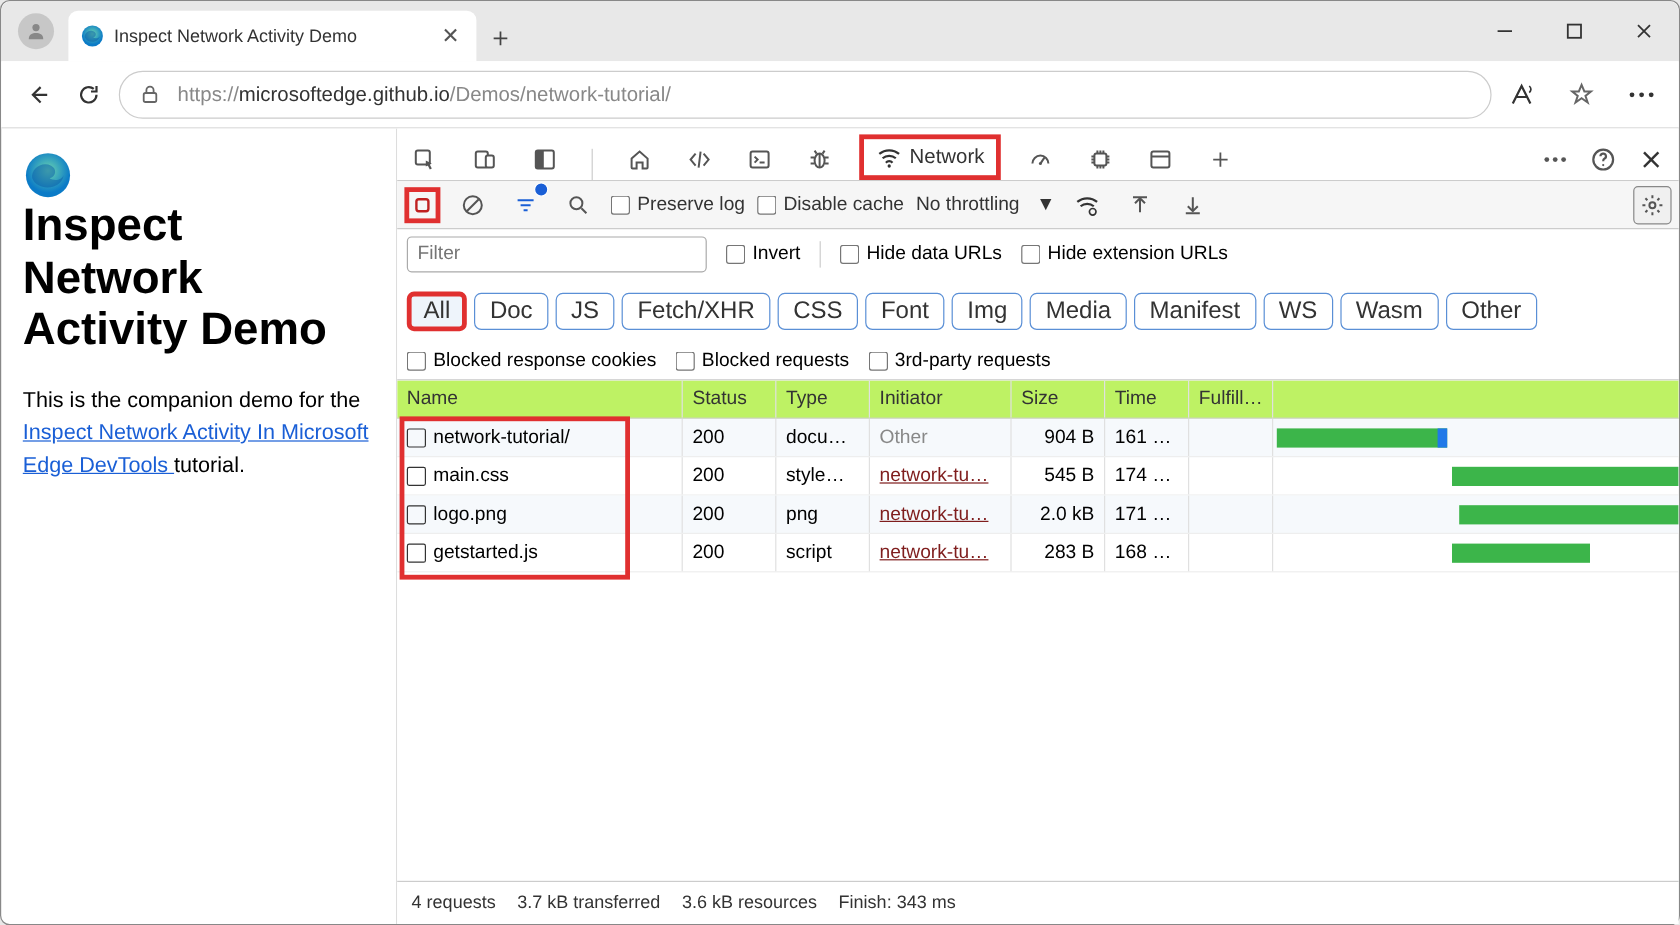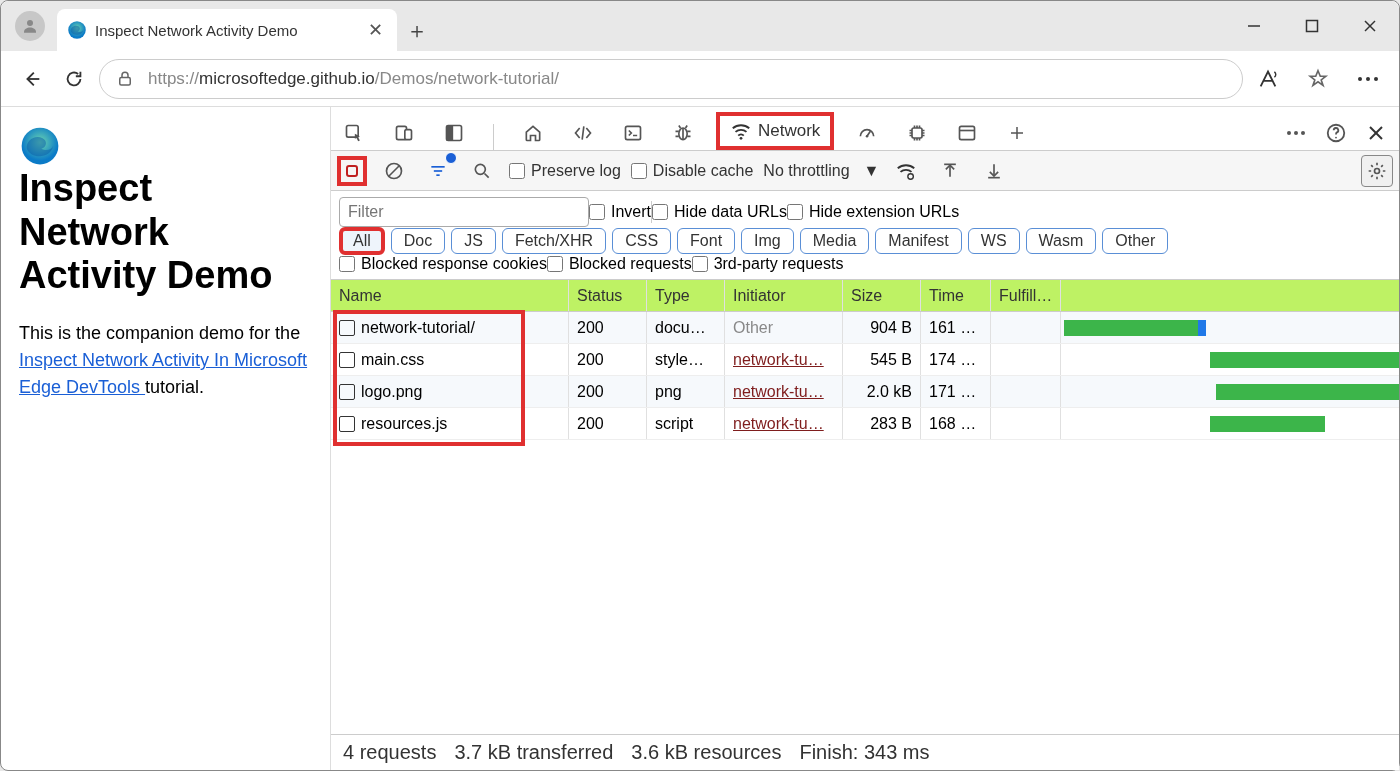--- a/index.html
+++ b/index.html
@@ -46,43 +46,43 @@
 
 .dt-toolbar { height:40px; background:#f6f6f6; border-bottom:1px solid #ccc; display:flex; align-items:center; padding:0 6px; gap:10px; font-size:16px; color:#333; }
 .rec-btn { width:30px; height:30px; border:4px solid #e03030; display:flex; align-items:center; justify-content:center; }
 .rec-dot { width:12px; height:12px; border:2px solid #c02020; border-radius:3px; }
 .filter-active { position:relative; color:#1a5fd6; }
 .filter-active::after { content:""; position:absolute; top:-2px; right:-2px; width:10px; height:10px; background:#1a5fd6; border-radius:50%; border:1px solid #fff;}
 .gear-box { width:32px; height:32px; border:1px solid #888; border-radius:4px; display:flex; align-items:center; justify-content:center; margin-left:auto; background:#f0f0f0; }
 .checkbox-label { display:flex; align-items:center; gap:6px; }
 .checkbox-label input { width:16px; height:16px; }
 
-.dt-filterbar { padding:6px 8px; border-bottom:1px solid #ccc; display:flex; flex-wrap:wrap; align-items:center; gap:0; font-size:16px; }
+.dt-filterbar { padding:6px 8px; border-bottom:1px solid #ccc; display:flex; flex-wrap:wrap; align-items:center; gap:16px; font-size:16px; }
 .filter-input { width:250px; height:30px; border:1px solid #aaa; border-radius:4px; padding:0 8px; font-size:16px; color:#666; }
 .pill-row { display:flex; gap:6px; width:100%; flex-wrap:wrap; align-items:center;}
-.pill { border:1px solid #5a8fd6; background:#fff; padding:3px 12px; border-radius:6px; font-size:16px; color:#333; cursor:pointer; }
+.pill { border:1px solid #5a8fd6; background:#fff; padding:3px 12px; border-radius:6px; font-size:20px; color:#333; cursor:pointer; }
 .pill.selected { background:#eef4fb; border:4px solid #e03030; padding:1px 10px; }
 .fb-sep { width:1px; height:22px; background:#ccc; }
 
 .grid { flex:1; display:flex; flex-direction:column; overflow:hidden; }
 .grid-head, .grid-row { display:flex; font-size:16px; }
 .grid-head { background:#bef264; border-bottom:1px solid #ccc; height:32px; align-items:center; color:#333; }
 .grid-row { height:32px; align-items:center; border-bottom:1px solid #eee; }
 .grid-row.even { background:#f6f9fc; }
 .col { padding:0 8px; overflow:hidden; white-space:nowrap; text-overflow:ellipsis; border-right:1px solid #e0e0e0; height:100%; display:flex; align-items:center; }
 .c-name{width:238px} .c-status{width:78px} .c-type{width:78px} .c-init{width:118px} .c-size{width:78px; justify-content:flex-end;} .c-time{width:70px} .c-fulfill{width:70px} .c-waterfall{flex:1; border-right:none; position:relative;}
 .grid-head .c-waterfall::after { content:"▴"; position:absolute; right:10px; color:#555; }
 .name-cell { display:flex; align-items:center; gap:6px; }
 .file-ico { width:16px; height:16px; border:1.5px solid #333; border-radius:2px; flex-shrink:0; }
 .initiator-link { color:#7f1d1d; text-decoration:underline; }
 .initiator-other { color:#888; }
 .wf-bar { position:absolute; height:16px; background:#3cb54a; top:8px; }
 .wf-bar .blue { position:absolute; right:0; top:0; bottom:0; width:8px; background:#2079e8; }
 
-.statusbar { height:36px; border-top:1px solid #ccc; display:flex; align-items:center; padding:0 12px; gap:18px; font-size:20px; color:#333; }
+.statusbar { height:36px; border-top:1px solid #ccc; display:flex; align-items:center; padding:0 12px; gap:18px; font-size:15px; color:#333; }
 
 svg { display:block; }
 .edge-logo { width:100%; height:100%; }
 </style>
 </head>
 <body>
 
 <div class="window">
   <div class="titlebar">
     <div class="profile-circle">
@@ -460,21 +460,21 @@
               <div class="col c-time">171 …</div>
               <div class="col c-fulfill"></div>
               <div class="col c-waterfall">
                 <div class="wf-bar" style="left:46%;width:54%"></div>
               </div>
             </div>
             <div class="grid-row">
               <div class="col c-name">
                 <div class="name-cell">
                   <span class="file-ico"></span>
-                  <span>resources.js</span>
+                  <span>getstarted.js</span>
                 </div>
               </div>
               <div class="col c-status">200</div>
               <div class="col c-type">script</div>
               <div class="col c-init">
                 <a href="#" class="initiator-link">network-tu…</a>
               </div>
               <div class="col c-size">283 B</div>
               <div class="col c-time">168 …</div>
               <div class="col c-fulfill"></div>

